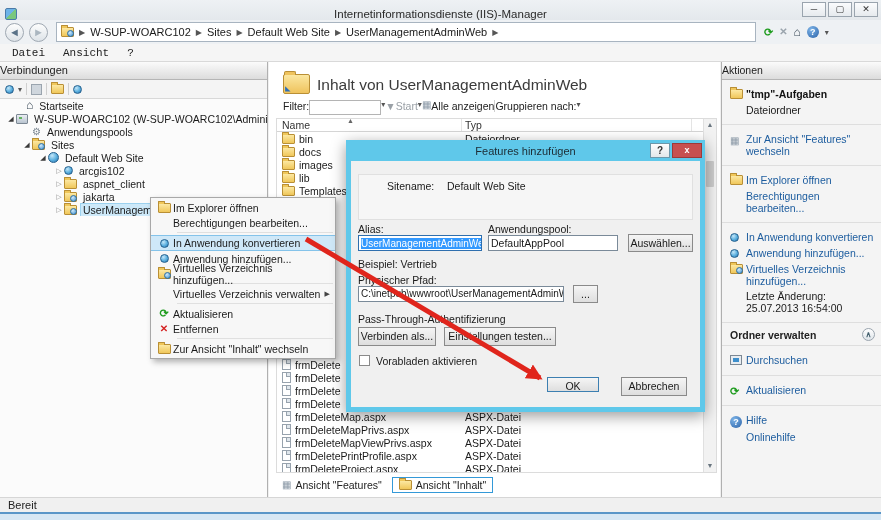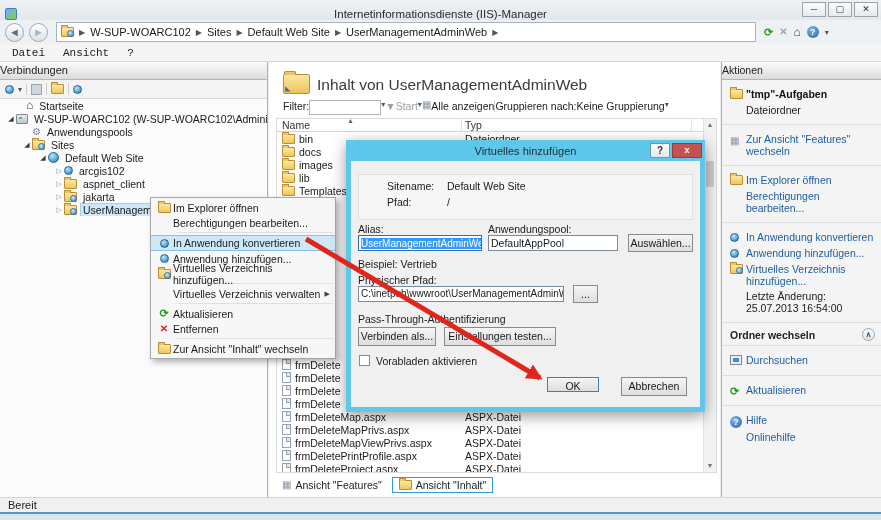--- a/index.html
+++ b/index.html
@@ -270,21 +270,20 @@
       <span>Filter:</span>
       <span class="filter-input"></span>
       <span class="dd">▾</span>
       <span class="gray">▼</span>
       <span class="gray">Start</span>
       <span class="dd gray">▾</span>
       <span class="i i-grid">▦</span>
       <span>Alle anzeigen</span>
       <span class="vbar"></span>
       <span>Gruppieren nach:</span>
-      <span class="combo-val">Keine Gruppierung</span>
       <span class="dd">▾</span>
     </div>
 
     <div class="list">
       <div class="list-head">
         <span class="lh-name">Name</span>
         <span class="sort-arrow">▲</span>
         <span class="lh-sep1"></span>
           <span class="lh-sep2"></span>
         <span class="lh-type">Typ</span>
@@ -426,21 +425,21 @@
         <span class="act-ic"><span class="i i-folder i-vdir"></span></span>
         <span class="act-link">Virtuelles Verzeichnis hinzufügen...</span>
       </div>
       <div class="act-row">
           <span class="act-ic"></span>
         <span class="act-text">Letzte Änderung: 25.07.2013 16:54:00</span>
       </div>
     </div>
 
     <div class="sect-head">
-      <span>Ordner wechseln</span>
+      <span>Ordner verwalten</span>
       <span class="collapse-btn">∧</span>
     </div>
 
     <div class="act-group" style="border-bottom:1px solid #dedede;">
       <div class="act-row">
         <span class="act-ic"><span class="i i-browse"></span></span>
         <span class="act-link">Durchsuchen</span>
       </div>
     </div>
     <div class="act-group" style="border-bottom:1px solid #dedede;">
@@ -519,35 +518,31 @@
     <div class="ctx-item">
       <span class="ctx-ic">
           <span class="i i-folder"></span>
         </span>
       <span>Zur Ansicht "Inhalt" wechseln</span>
     </div>
   </div>
 
   <div class="dialog">
     <div class="dlg-title">
-      <span>Virtuelles hinzufügen</span>
+      <span>Features hinzufügen</span>
       <div class="dlg-btns">
         <div class="dlg-help">?</div>
         <div class="dlg-close">x</div>
       </div>
     </div>
     <div class="dbody">
       <div class="info-box">
         <div class="info-row">
           <span class="info-lab">Sitename:</span>
           <span>Default Web Site</span>
-        </div>
-        <div class="info-row">
-          <span class="info-lab">Pfad:</span>
-          <span>/</span>
         </div>
       </div>
 
       <span class="dlab" style="left:7px;top:62px">Alias:</span>
       <div class="dinput focus" style="left:7px;top:74px;width:124px">
         <span class="seltext" style="font-size:10px">UserManagementAdminWeb</span>
       </div>
 
       <span class="dlab" style="left:137px;top:62px">Anwendungspool:</span>
       <div class="dinput" style="left:137px;top:74px;width:130px">

